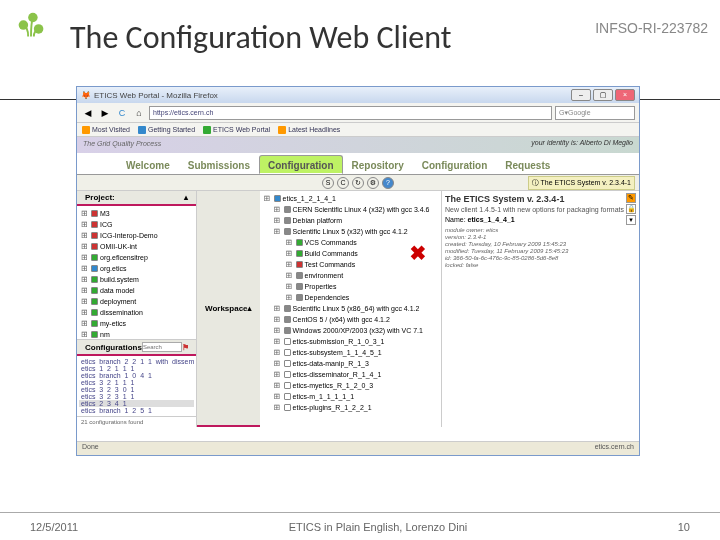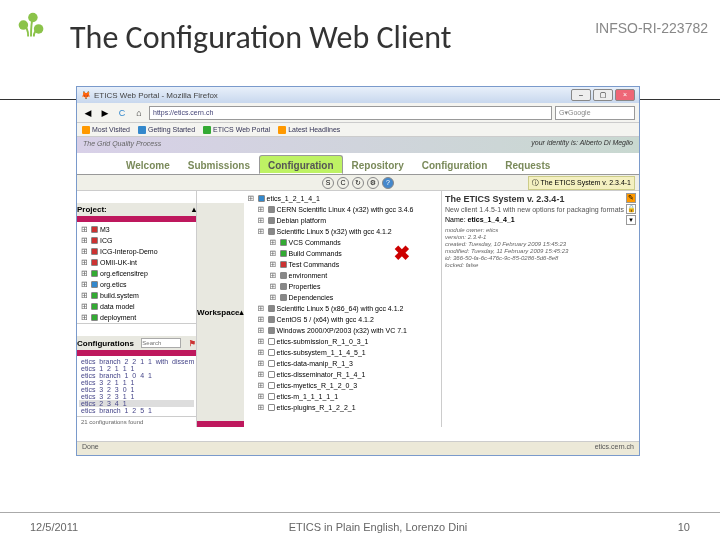--- a/index.html
+++ b/index.html
@@ -36,21 +36,21 @@
 .tab { padding: 4px 8px; font-size: 10px; color: #7a8a5a; font-weight: bold; border: 1px solid transparent; margin-top: 2px; }
 .tab.active { border: 1px solid #999; border-bottom: 1px solid #fff; background: #bef264; border-radius: 3px 3px 0 0; color: #555; }
 
 .toolbar2 { height: 16px; background: #f0f0e8; border-bottom: 1px solid #ccc; display: flex; align-items: center; justify-content: center; gap: 3px; }
 .tb2-icon { width: 12px; height: 12px; border-radius: 50%; border: 1px solid #888; font-size: 7px; text-align: center; line-height: 10px; }
 .tb2-info { position: absolute; right: 4px; font-size: 7px; background: #f4f0c0; padding: 1px 3px; border: 1px solid #cc8; }
 
 .content { display: flex; height: calc(100% - 132px); }
 
 .left-panel { width: 120px; border-right: 1px solid #ccc; display: flex; flex-direction: column; }
-.panel-header { background: #e8e8e0; padding: 2px 0; font-size: 8px; font-weight: bold; border-bottom: 6px solid #be185d; display: flex; justify-content: space-between; align-items: center; margin-top: 12px; }
+.panel-header { background: #e8e8e0; padding: 2px 8px; font-size: 8px; font-weight: bold; border-bottom: 2px solid #be185d; display: flex; justify-content: space-between; align-items: center; }
 .project-tree { flex: 1; overflow: hidden; font-size: 7px; padding: 2px; }
 .tree-item { padding: 1px 2px; display: flex; align-items: center; gap: 2px; white-space: nowrap; overflow: hidden; }
 .ti-icon { width: 7px; height: 7px; border: 1px solid #888; border-radius: 1px; flex-shrink: 0; }
 .plus { font-size: 8px; color: #666; width: 8px; }
 .config-section { border-top: 1px solid #ccc; font-size: 7px; }
 .config-list { font-size: 7px; padding: 2px; }
 .config-list div { padding: 0 2px; white-space: nowrap; overflow: hidden; color: #448; }
 .config-list div.sel { background: #ddd; }
 
 .middle-panel { width: 245px; border-right: 1px solid #ccc; display: flex; flex-direction: row; }

